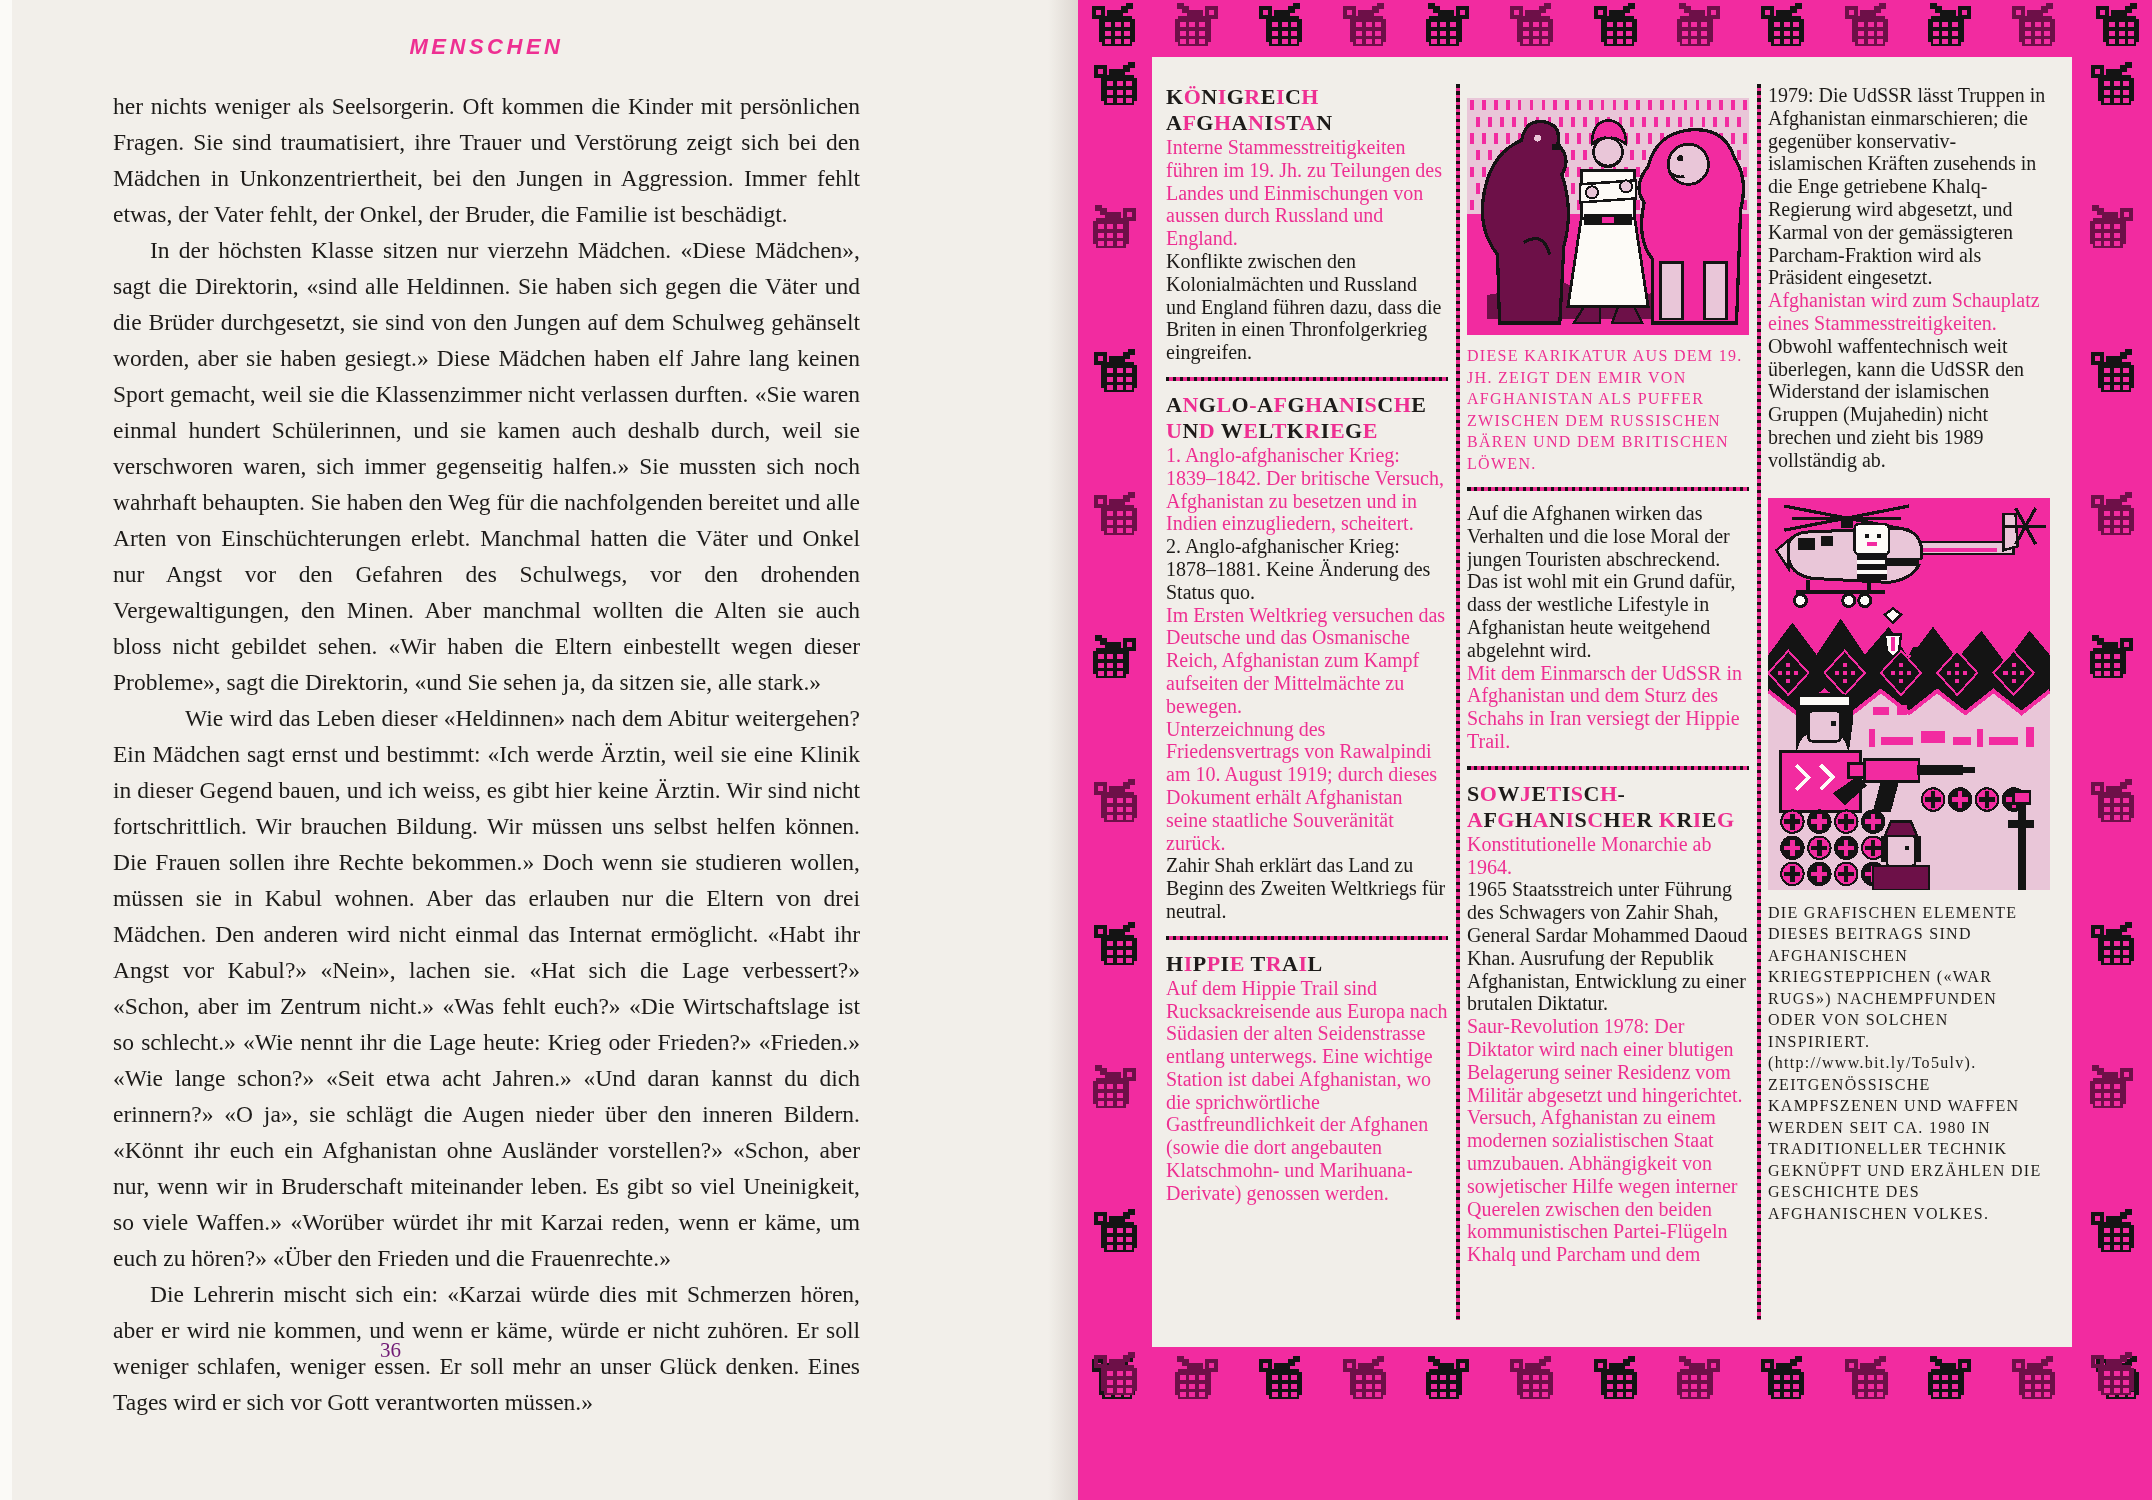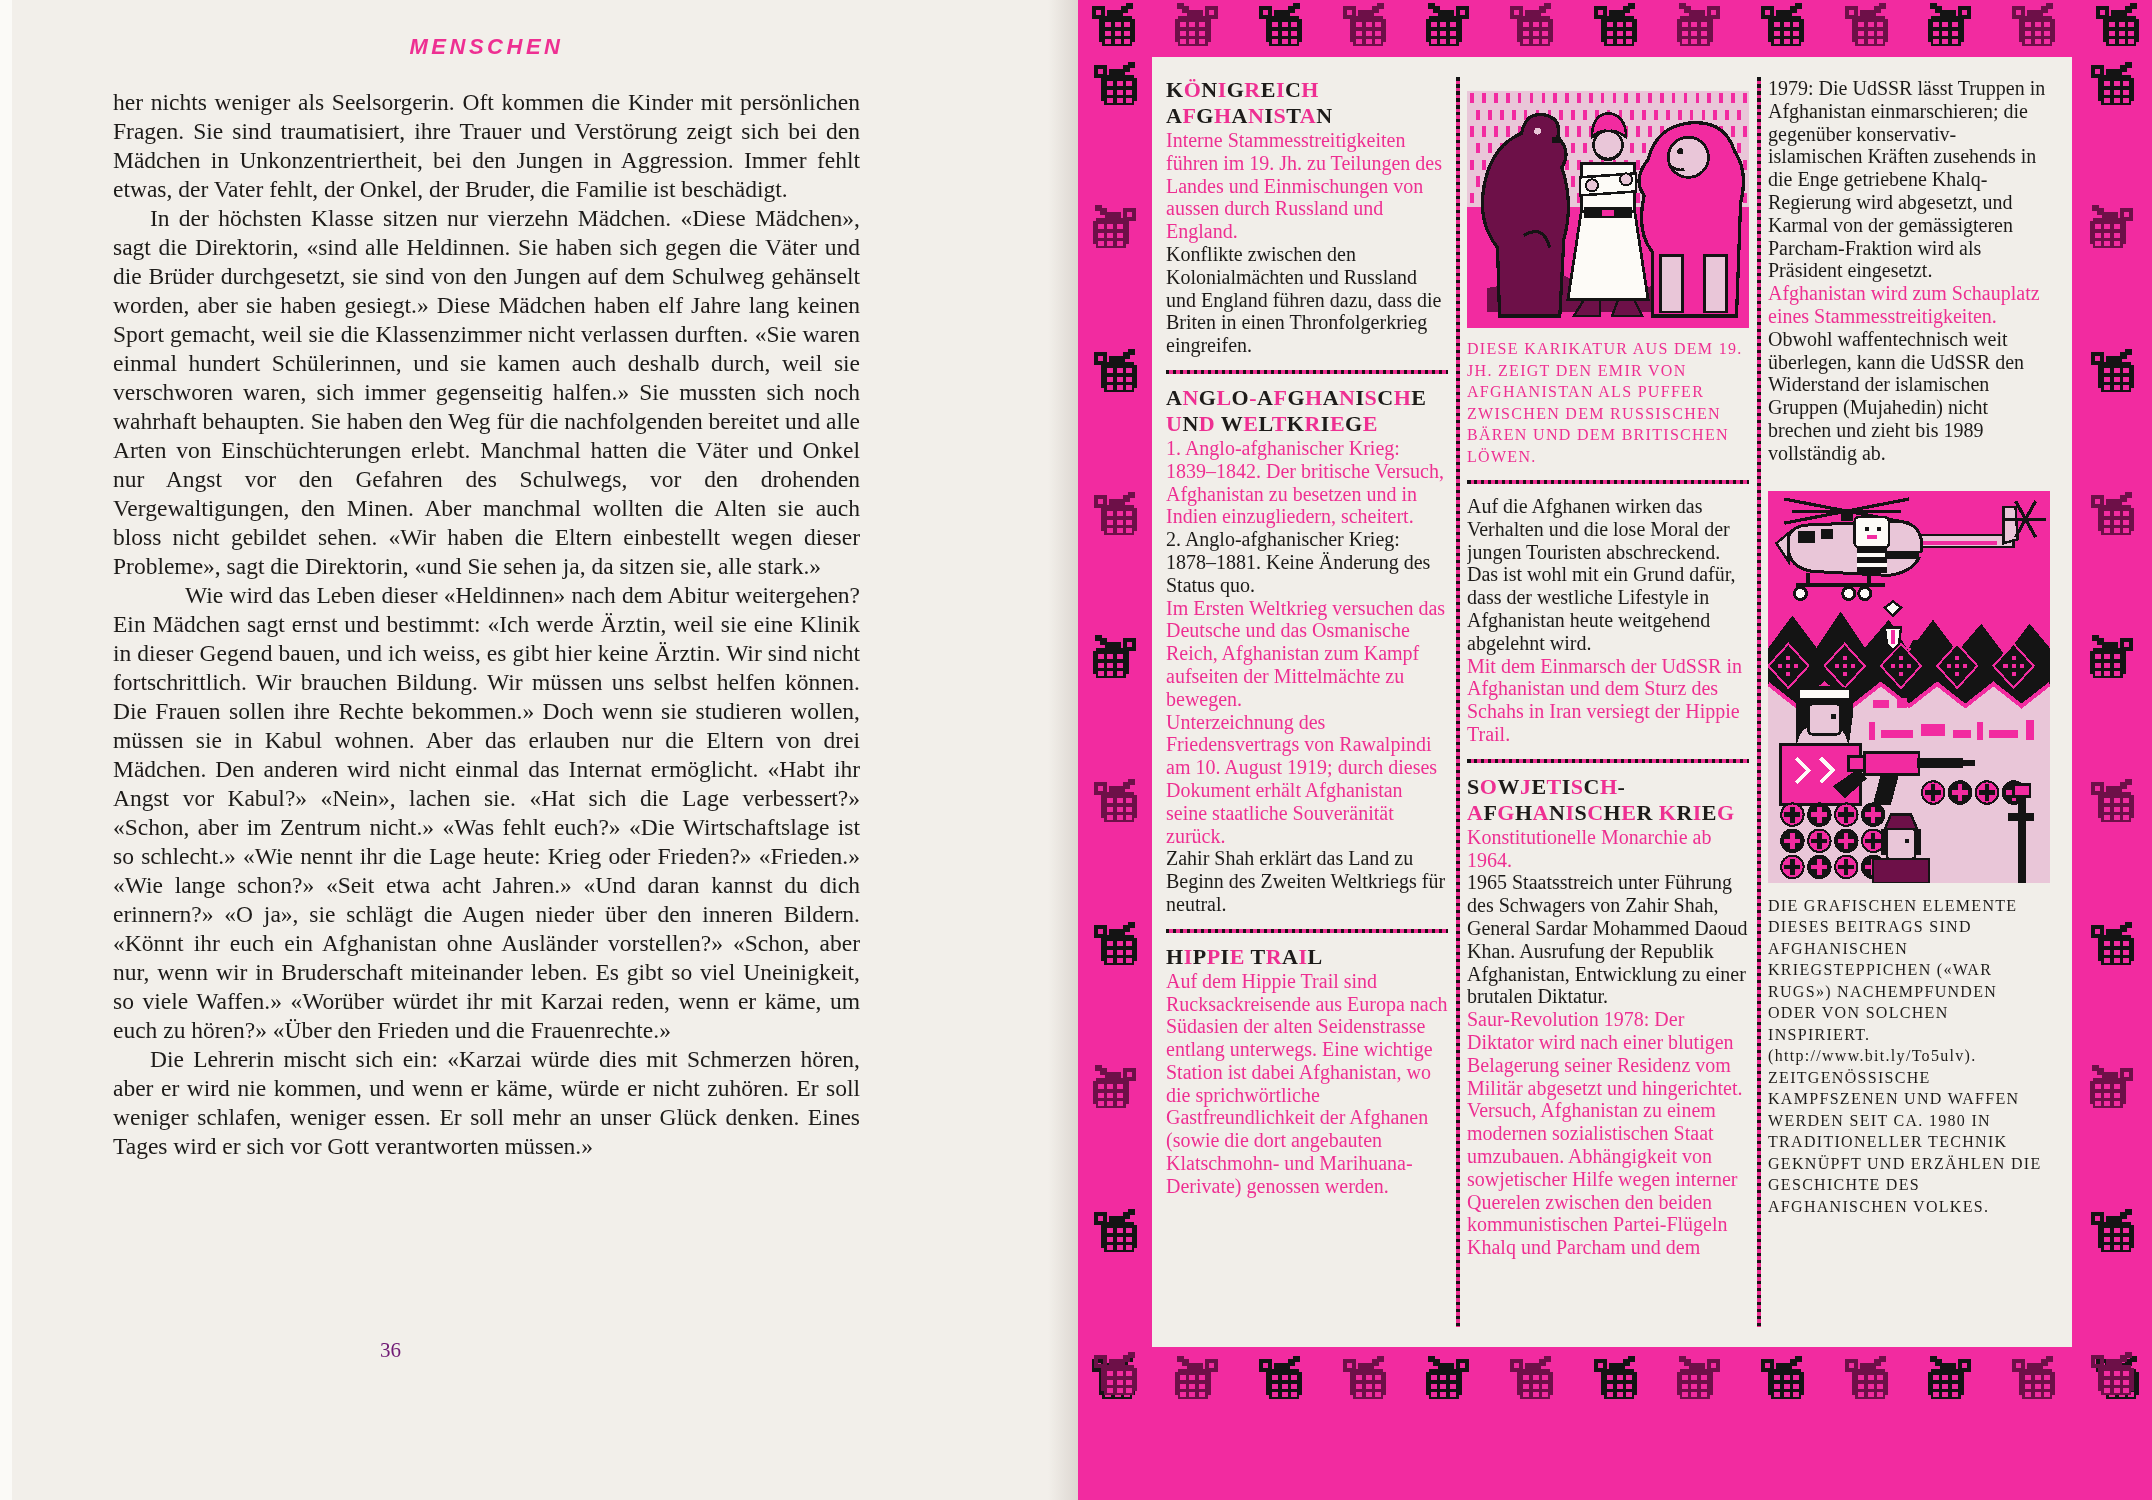--- a/index.html
+++ b/index.html
@@ -6,29 +6,29 @@
   .stage{position:relative;width:2152px;height:1500px;overflow:hidden;font-family:"Liberation Serif",serif;}
   
   .left-page{position:absolute;left:0;top:0;width:1078px;height:1500px;background:#f2efea;}
   .page-edge{position:absolute;left:0;top:0;bottom:0;width:12px;background:#fbfaf7;}
   .spine-shadow{position:absolute;right:0;top:0;bottom:0;width:30px;
     background:linear-gradient(90deg,rgba(0,0,0,0),rgba(110,90,80,.16));}
   .lp-header{position:absolute;left:113px;top:34px;width:747px;text-align:center;
     font-family:"Liberation Sans",sans-serif;font-style:italic;font-weight:bold;
     font-size:22px;letter-spacing:3.5px;color:#ee2f92;}
   .lp-text{position:absolute;left:113px;top:88px;width:747px;
-    font-size:23.5px;line-height:29px;color:#1d1b19;text-align:justify;hyphens:auto;}
+    font-size:23.5px;line-height:36px;color:#1d1b19;text-align:justify;hyphens:auto;}
   .lp-text p{margin:0;}
   .p-block-indent{margin-left:39px;text-indent:37px;}
   .p-first-indent{text-indent:72px;}
   .lp-folio{position:absolute;left:380px;top:1338px;font-size:21px;color:#701a75;}
   
   .right-page{position:absolute;left:1078px;top:0;width:1074px;height:1500px;background:#f22ba0;}
   .content{position:absolute;left:74px;top:57px;width:920px;height:1290px;background:#f1eee9;
-    display:flex;padding:20px 14px;box-sizing:border-box;overflow:hidden;}
+    display:flex;padding:27px 14px;box-sizing:border-box;overflow:hidden;}
   .col{width:282px;flex:none;font-size:20px;line-height:22.8px;color:#1d1b19;hyphens:auto;overflow:hidden;}
   .col p{margin:0;}
   .pk{color:#ee2f92;}
   .hd{font-weight:bold;font-size:22px;line-height:26px;letter-spacing:.5px;margin:0 0 4px;color:#1d1b19;}
   .hrule{height:4px;background:repeating-linear-gradient(90deg,#141414 0 3.5px,#ee2f92 3.5px 7px);
     margin:13px 0 11px;}
   .vrule{width:4px;flex:none;align-self:stretch;margin:0 7.5px;
     background:repeating-linear-gradient(180deg,#141414 0 3.5px,#ee2f92 3.5px 7px);}
   .cap{font-size:16px;line-height:21.5px;letter-spacing:1.3px;}
   .illus{display:block;margin:0 0 10px;}

